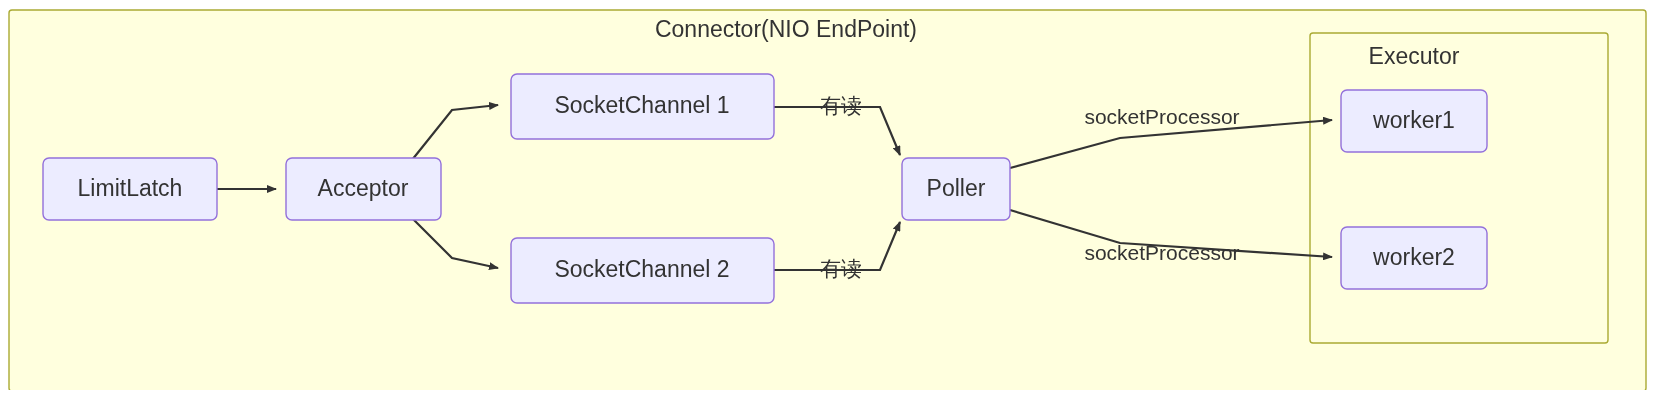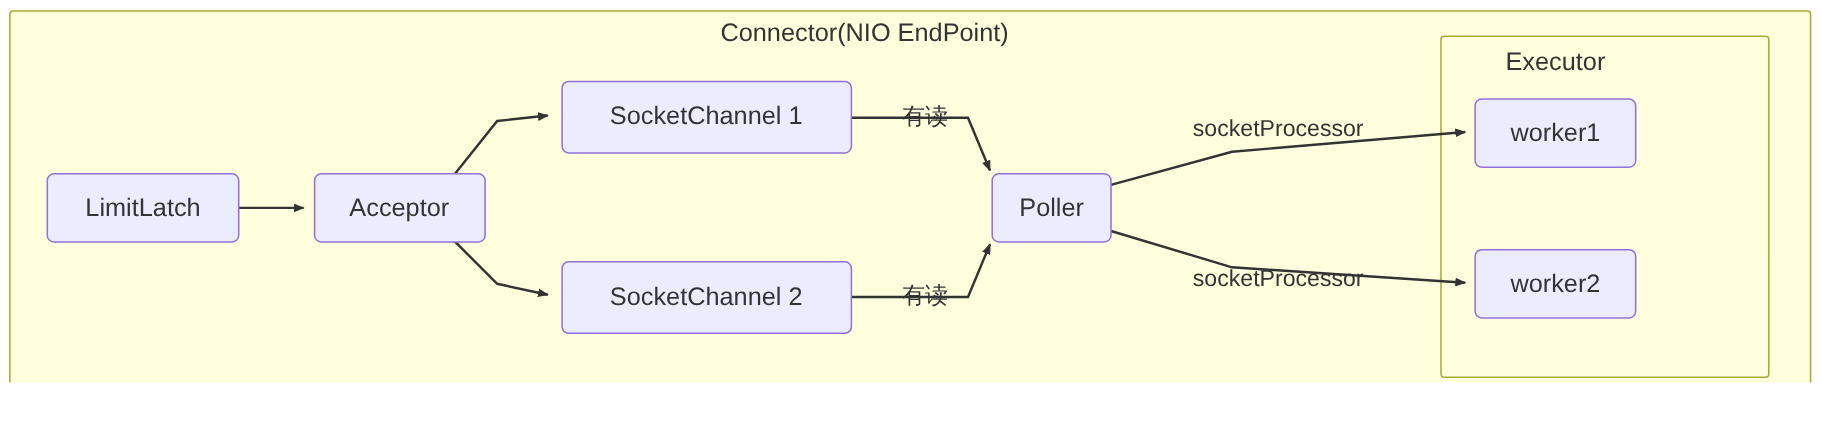--- a/index.html
+++ b/index.html
@@ -6,21 +6,21 @@
     margin: 0;
     padding: 0;
     background: #ffffff;
   }
   body {
     font-family: "Liberation Sans", sans-serif;
   }
   #diagram-root {
     position: relative;
     width: 1655px;
-    height: 348px;
+    height: 390px;
     overflow: hidden;
     background: #ffffff;
   }
   svg.flow {
     display: block;
     width: 1655px;
     height: 401px;
   }
   .cluster-rect {
     fill: #ffffde;

